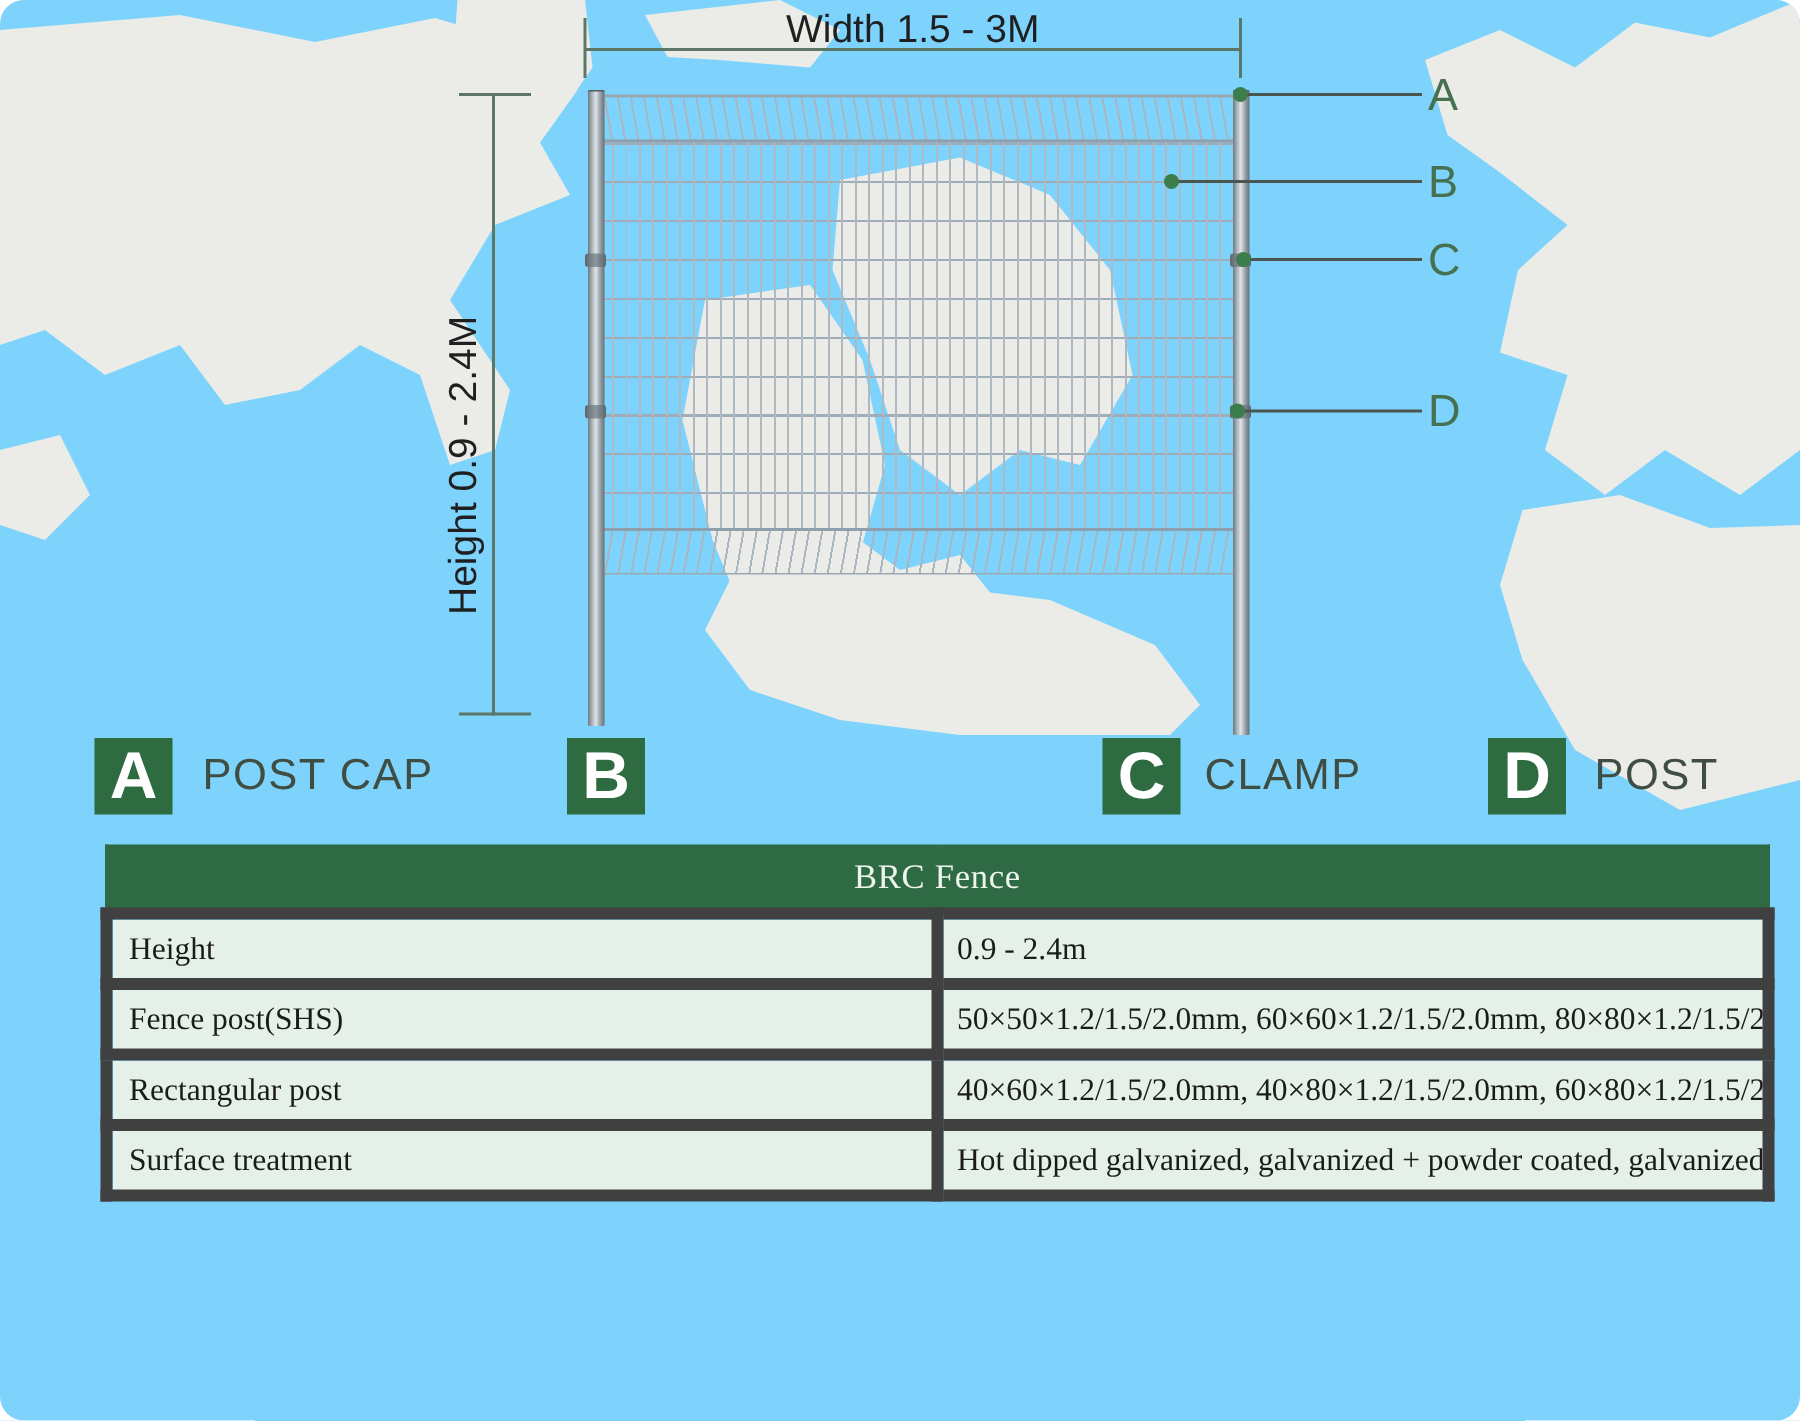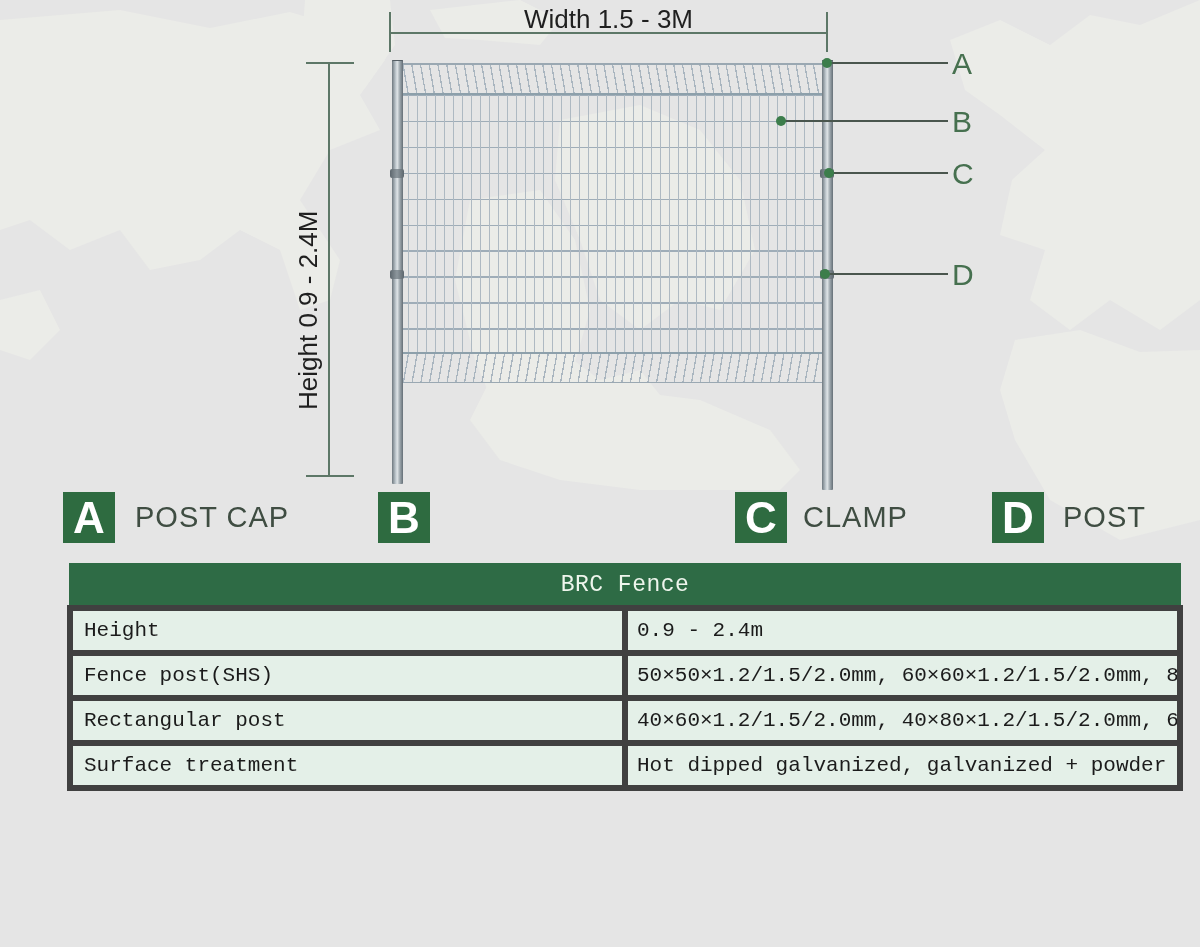--- a/index.html
+++ b/index.html
@@ -1,18 +1,18 @@
 <!DOCTYPE html>
 <html><head>
 <meta charset="utf-8">
 <style>
   html,body{margin:0;padding:0;background:#ffffff;}
   #screen{
-    position:relative;width:1200px;height:947px;background:#e5e5e5;
-    overflow:hidden;font-family:"Liberation Sans",sans-serif;
+    position:relative;width:1200px;height:947px;background:#7dd3fc;
+    overflow:hidden;font-family:"Liberation Sans",sans-serif;border-radius:16px;
   }
   .abs{position:absolute;}
   
   #map-bg{position:absolute;left:0;top:0;width:1200px;height:947px;z-index:0;}
   
   .dim{background:#5d7767;z-index:3;}
   .dim-label{color:#1f1f1f;font-size:26px;z-index:3;white-space:nowrap;}
   #height-label{
     writing-mode:vertical-rl;transform:rotate(180deg);
     text-align:center;
@@ -60,28 +60,28 @@
     display:flex;align-items:center;justify-content:center;
   }
   .legend-lb{
     z-index:5;height:51px;line-height:51px;font-size:29px;color:#3f4d42;
     letter-spacing:1px;white-space:nowrap;
   }
   
   #spec-table{
     position:absolute;left:67px;top:563px;width:1116px;z-index:5;
     border-collapse:collapse;table-layout:fixed;
-    font-family:Liberation Mono, monospace;
+    font-family:Liberation Serif, serif;
   }
   #spec-table th{
     background:#2e6b45;color:#eef5ec;font-size:23px;font-weight:400;
     height:38px;border:2px solid #2e6b45;letter-spacing:0.5px;
   }
   #spec-table td{
-    background:#e4f0e8;border:6px solid #404040;height:39px;
+    background:#e4f0e8;border:8px solid #404040;height:39px;
     font-size:21px;color:#1b1b1b;vertical-align:middle;white-space:nowrap;overflow:hidden;
   }
   #spec-table td.lbl{width:216px;padding:0 4px 0 11px;}
   #spec-table td.val{padding:0 4px 0 9px;}
 </style>
 </head>
 <body>
 
 <div id="screen">
 

